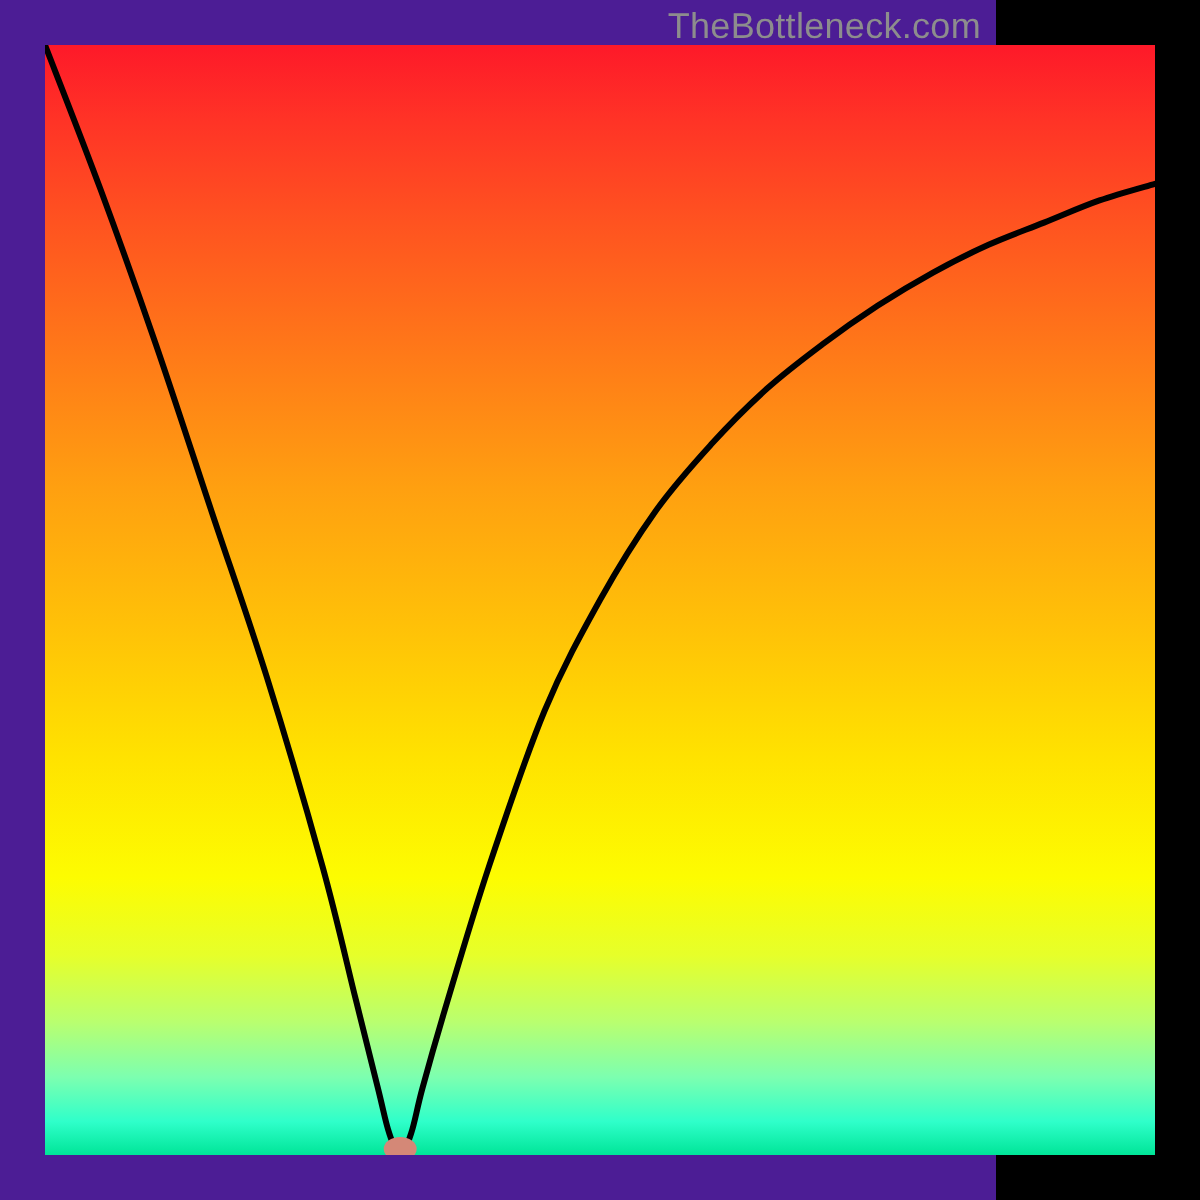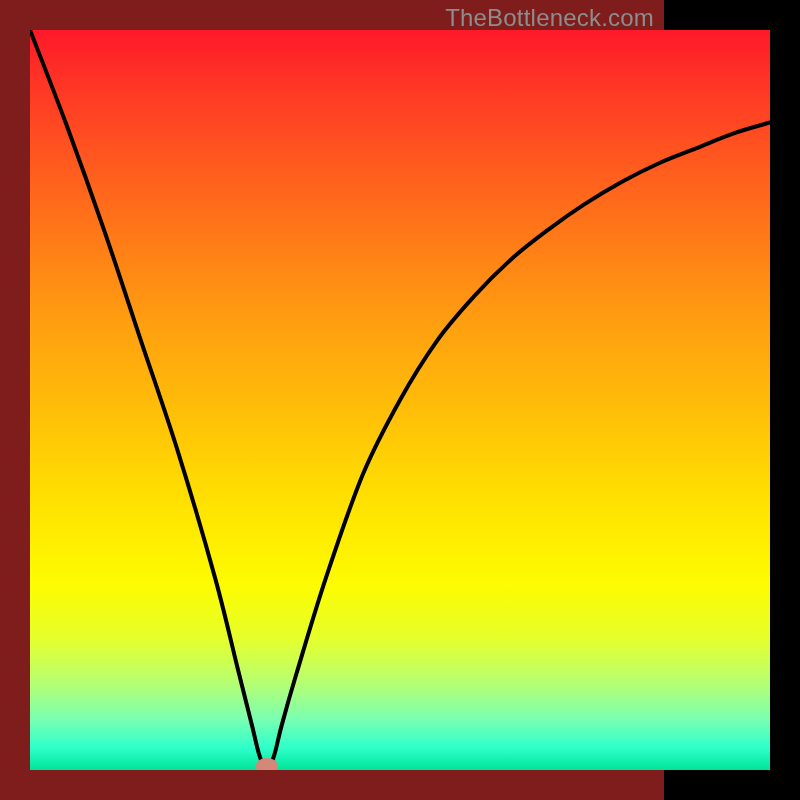--- a/index.html
+++ b/index.html
@@ -8,21 +8,21 @@
     width: 800px;
     height: 800px;
     overflow: hidden;
     background: #000;
     font-family: Arial, Helvetica, sans-serif;
   }
   .frame {
     position: relative;
     width: 664px;
     height: 800px;
-    background: #7f1d1d;
+    background: #4c1d95;
   }
   .plot {
     position: absolute;
     left: 30px;
     top: 30px;
     width: 740px;
     height: 740px;
     background: linear-gradient(
       to bottom,
       #fe1929 0%,

